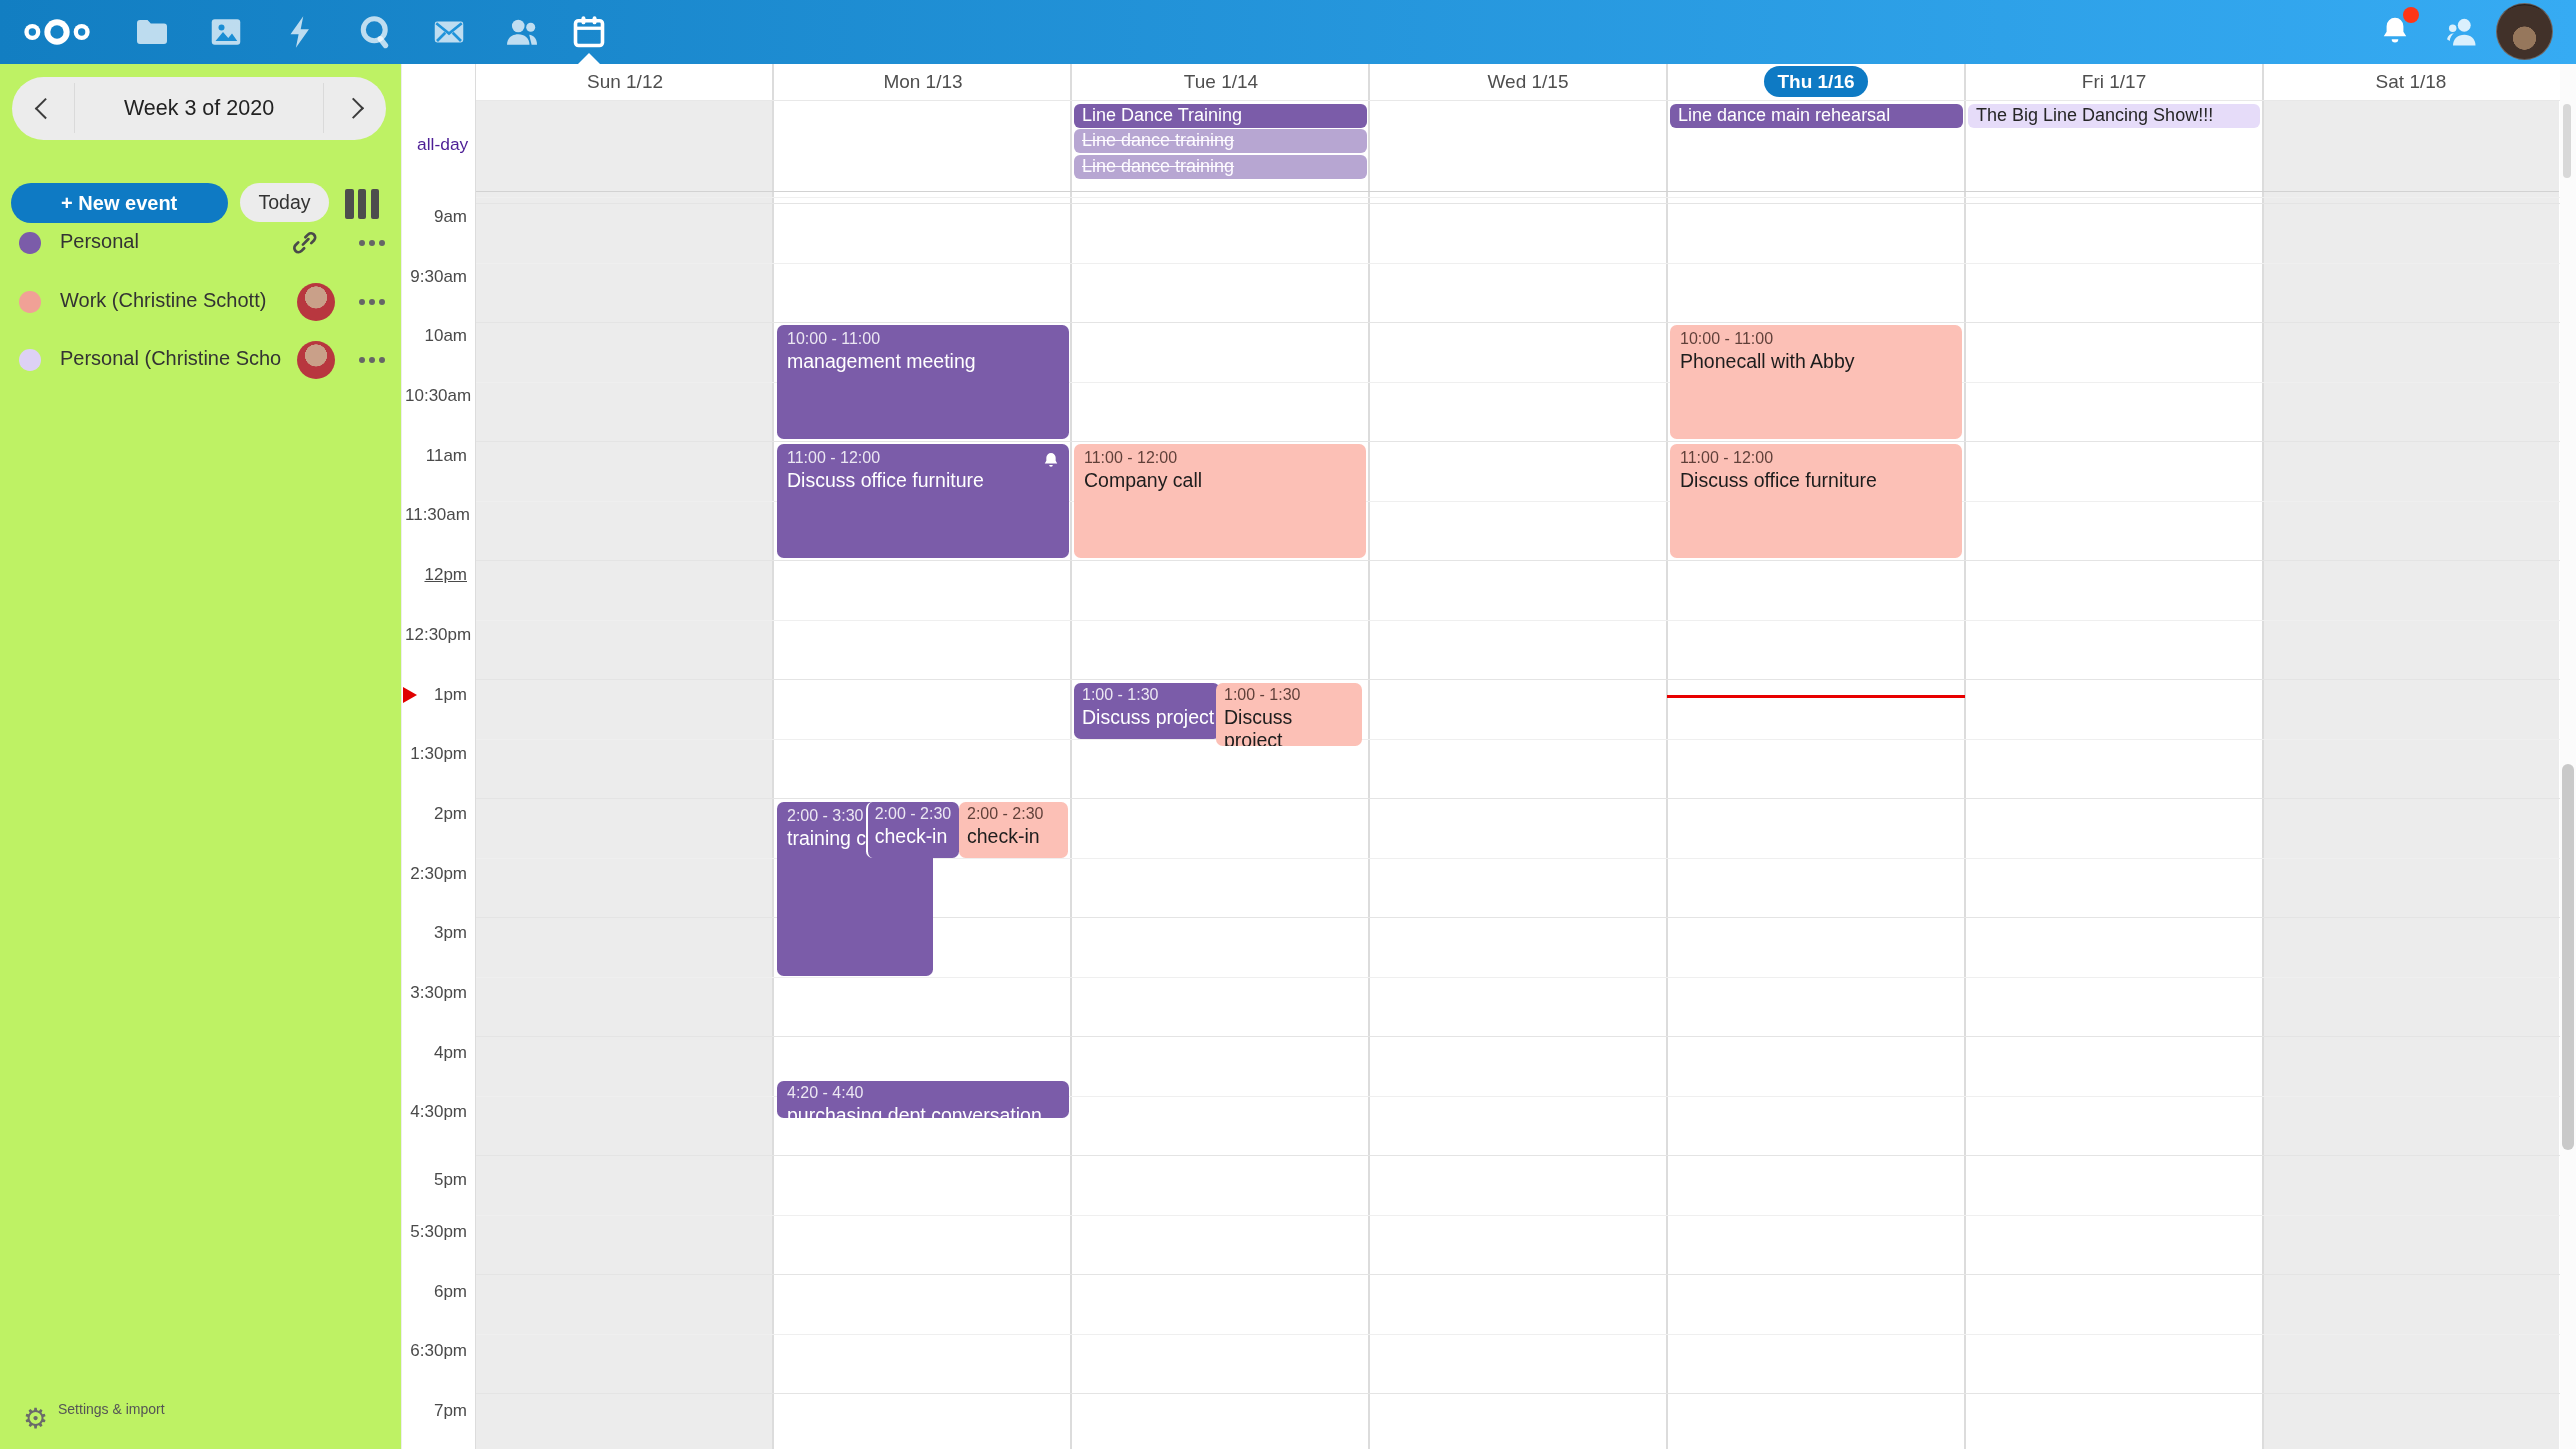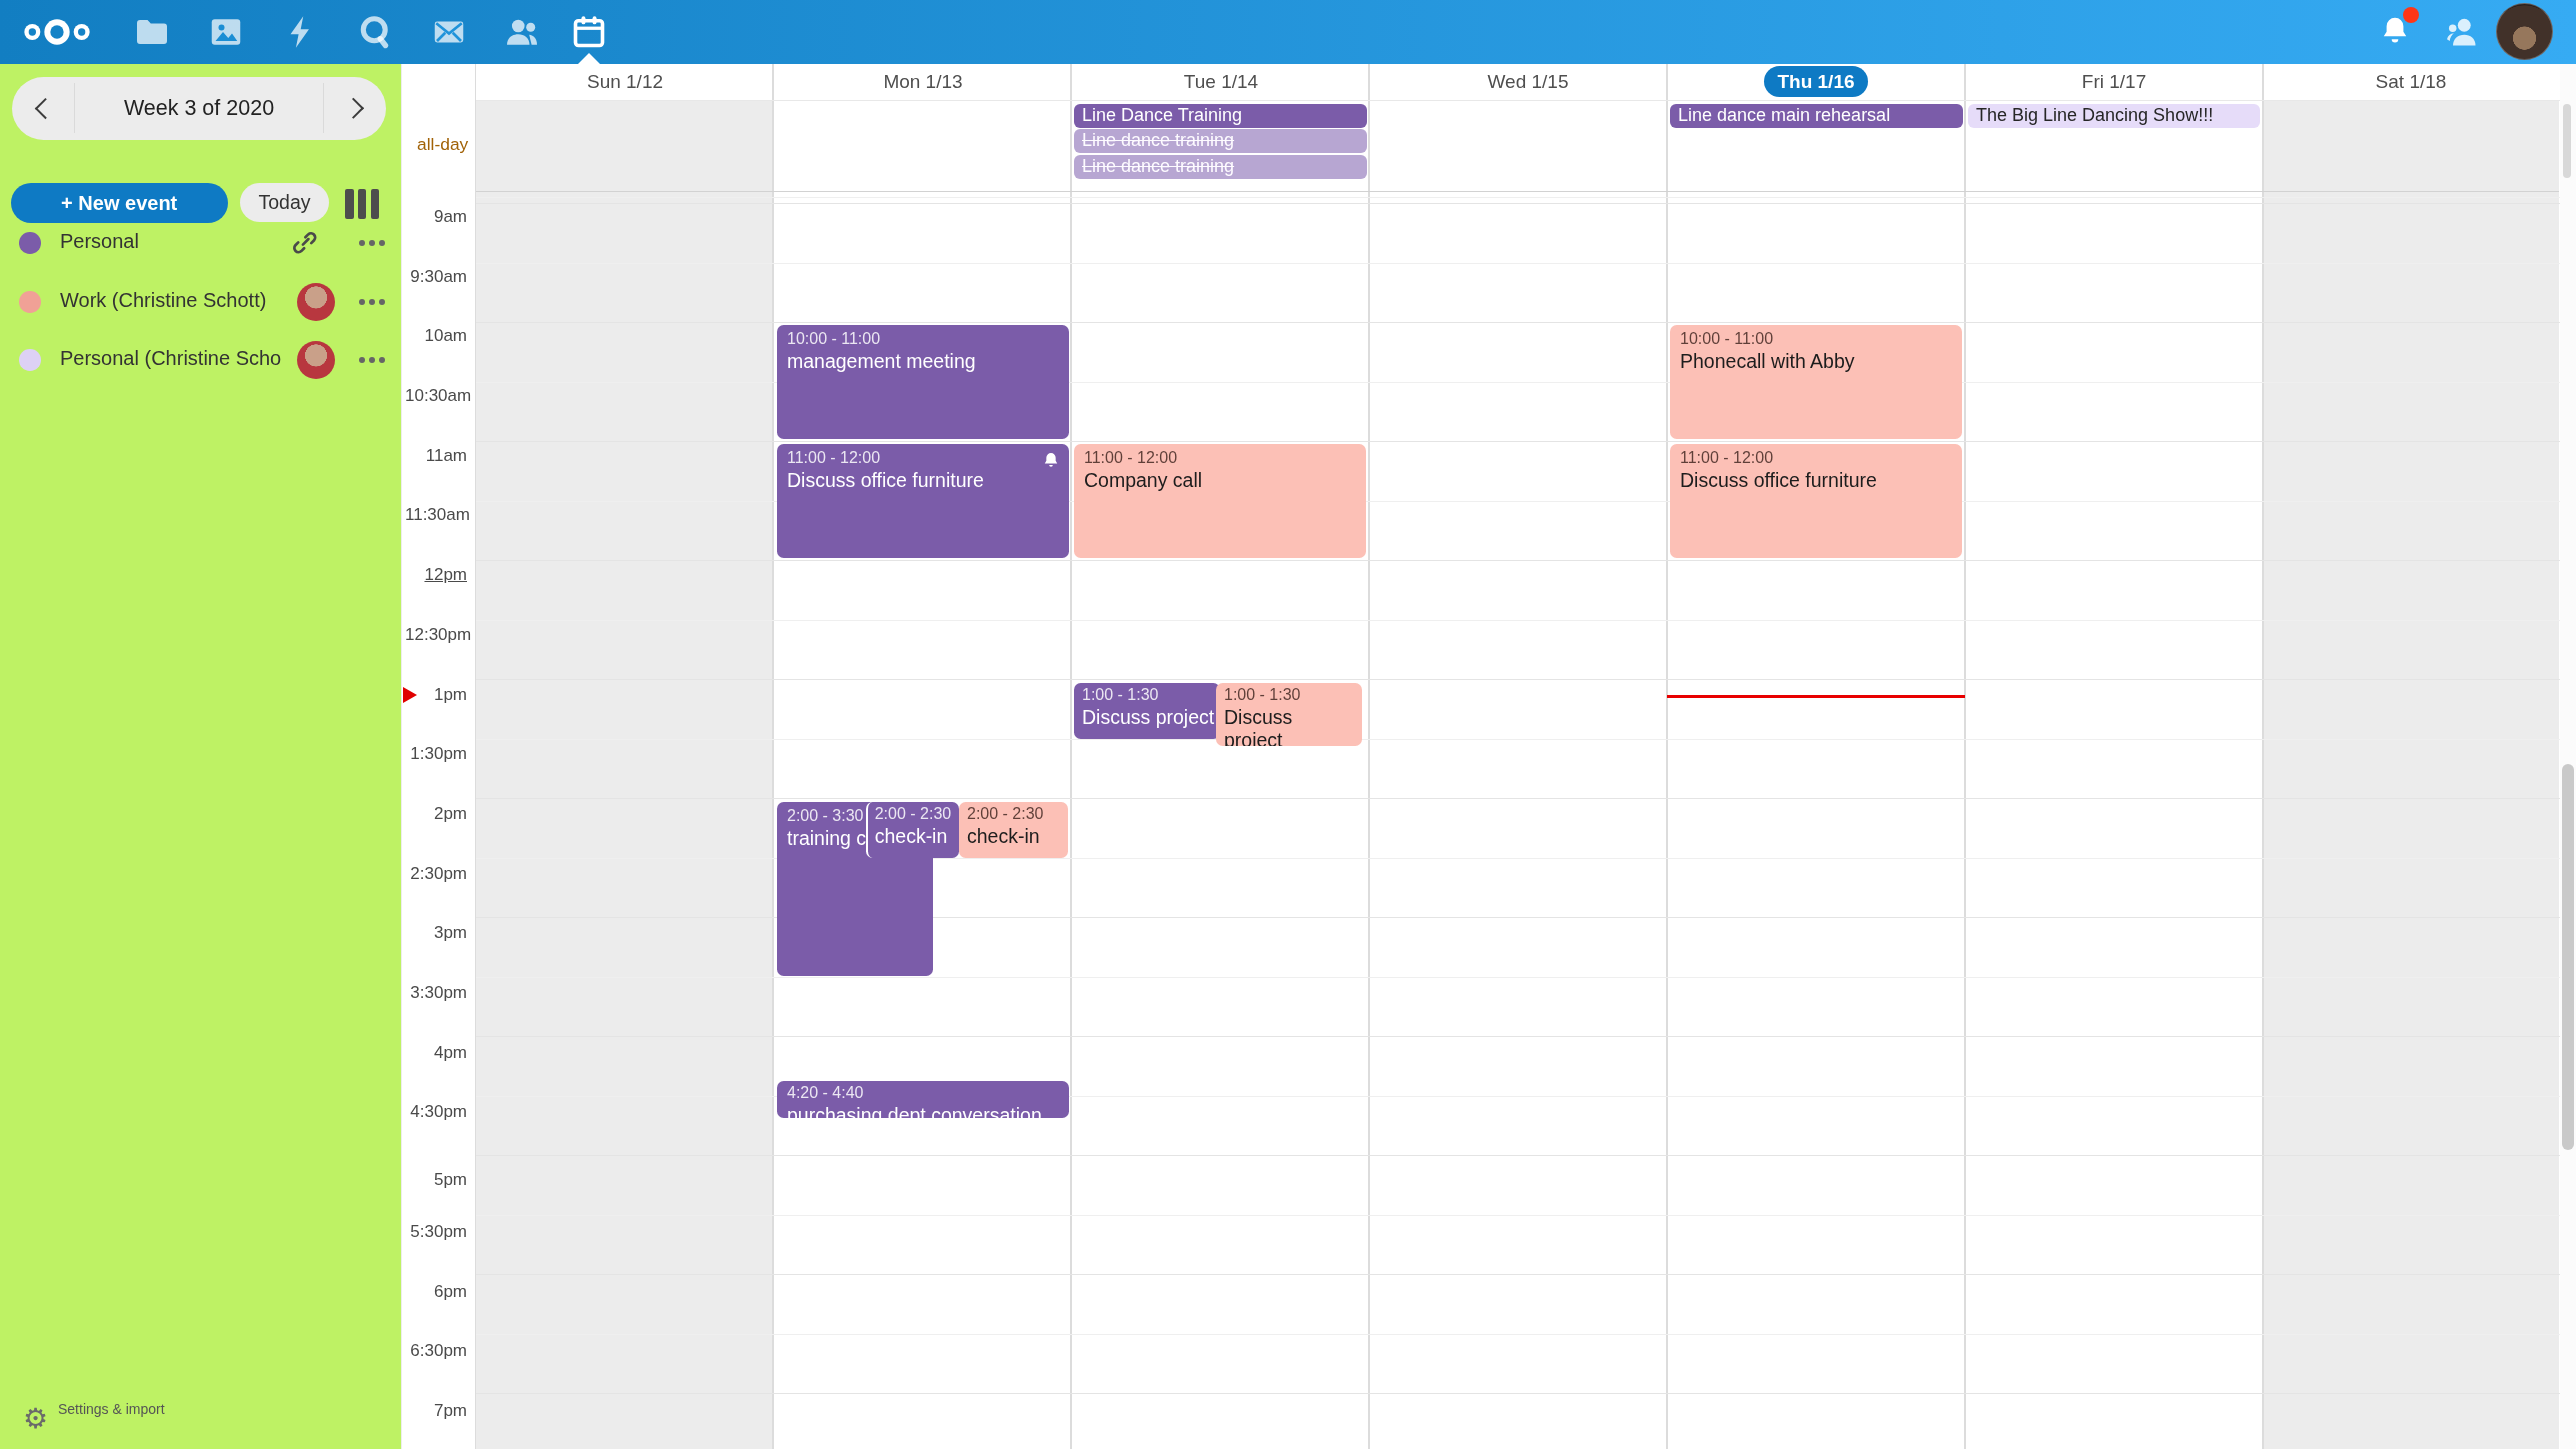--- a/index.html
+++ b/index.html
@@ -57,21 +57,21 @@
   #new-cal .plus { position:absolute; left:358px; top:1.3px; font-size:31px; color:#6b6b6b; }
   #settings-row { position:absolute; left:0; top:1337px; width:402px; height:40px; }
   #settings-row .gear { position:absolute; left:23px; top:1.3px; font-size:28px; color:#6a6a6a; }
   #settings-row .lbl { position:absolute; left:58px; top:0; font-size:14px; color:#555; }
 
   
   #gutter { position:absolute; left:402px; top:64px; width:74px; height:1385px;
     background:#fff; border-right:1.3px solid #dcdcdc; z-index:12; }
   .tlabel { position:absolute; right:8px; width:62px; text-align:right;
     font-size:17px; color:#4a4a4a; }
-  #allday-label { position:absolute; right:6.7px; top:70px; font-size:17.4px; color:#a16207; }
+  #allday-label { position:absolute; right:6.7px; top:70px; font-size:17.4px; color:#4c1d95; }
   #now-arrow { position:absolute; left:1.3px; top:623px; width:0; height:0;
     border-top:8.7px solid transparent; border-bottom:8.7px solid transparent;
     border-left:14.8px solid #e00000; }
 
   
   .weekend-shade { position:absolute; top:101px; height:1348px; width:297px;
     background:#ececec; z-index:1; }
   #col-lines { position:absolute; left:476px; top:64px; width:2084px; height:1385px; z-index:2;
     background:repeating-linear-gradient(90deg, transparent 0px, transparent 296px,
       #dcdcdc 296px, #dcdcdc 298px); pointer-events:none; }

